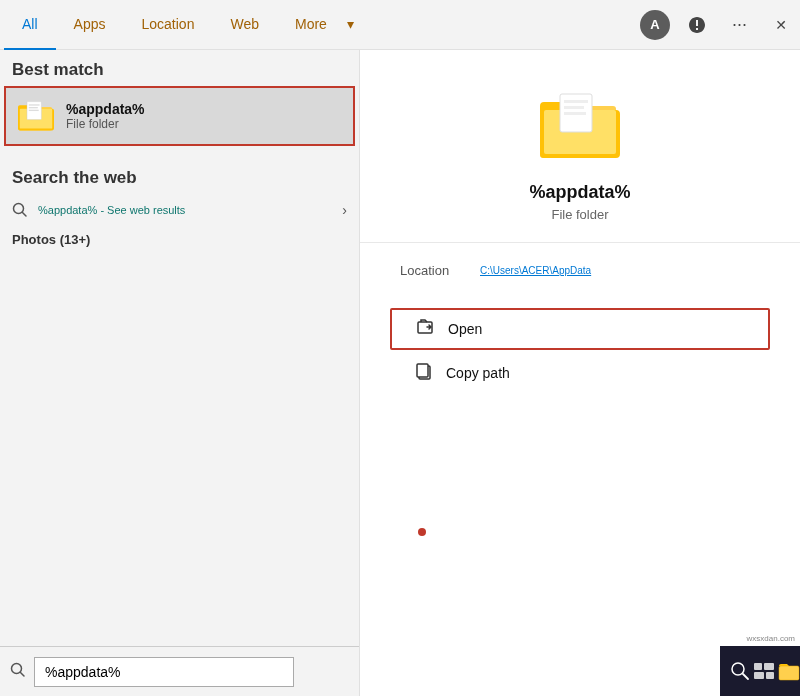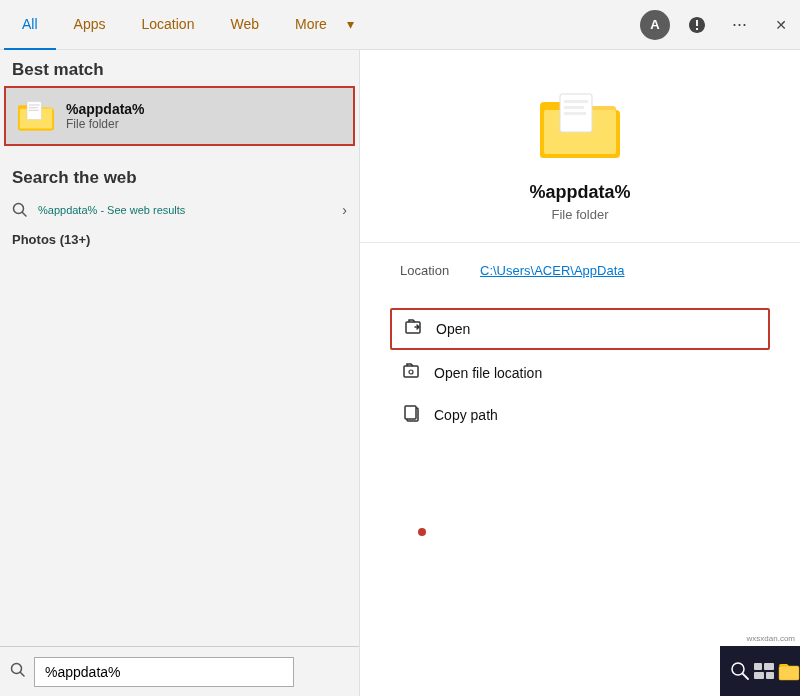--- a/index.html
+++ b/index.html
@@ -261,36 +261,36 @@
     }
 
     .detail-label {
       font-size: 13px;
       color: #555;
       width: 80px;
       flex-shrink: 0;
     }
 
     .detail-value {
-      font-size: 13px;
+      font-size: 10px;
       color: #0078d4;
       text-decoration: underline;
       cursor: pointer;
     }
 
     
     .action-buttons {
       padding: 10px 30px;
     }
 
     .action-btn {
       display: flex;
       align-items: center;
       gap: 12px;
-      padding: 8px 12px;
+      padding: 8px 24px;
       cursor: pointer;
       font-size: 14px;
       color: #111;
       border-radius: 2px;
       margin-bottom: 4px;
     }
 
     .action-btn.highlighted {
       border: 2px solid #c0392b;
     }
@@ -480,30 +480,20 @@
           <span class="action-btn-icon">
             <svg width="18" height="18" viewBox="0 0 18 18" fill="none">
               <rect x="1" y="4" width="14" height="11" rx="1" stroke="#333" stroke-width="1.5"></rect>
               <path d="M4 4 L4 2 L8 2 L10 4" stroke="#333" stroke-width="1.5" fill="none"></path>
               <path d="M10 9 L14 9 M12 7 L14 9 L12 11" stroke="#333" stroke-width="1.5" stroke-linecap="round" stroke-linejoin="round"></path>
             </svg>
           </span>
           <span>Open</span>
         </div>
 
-        <div class="action-btn">
-          <span class="action-btn-icon">
-            <svg width="18" height="18" viewBox="0 0 18 18" fill="none">
-              <rect x="1" y="4" width="14" height="11" rx="1" stroke="#333" stroke-width="1.5"></rect>
-              <path d="M4 4 L4 2 L8 2 L10 4" stroke="#333" stroke-width="1.5" fill="none"></path>
-              <circle cx="8" cy="10" r="2" stroke="#333" stroke-width="1.2"></circle>
-            </svg>
-          </span>
-          <span>Open file location</span>
-        </div>
 
         <div class="action-btn">
           <span class="action-btn-icon">
             <svg width="18" height="18" viewBox="0 0 18 18" fill="none">
               <rect x="4" y="4" width="11" height="13" rx="1" stroke="#333" stroke-width="1.5"></rect>
               <rect x="2" y="2" width="11" height="13" rx="1" fill="white" stroke="#333" stroke-width="1.5"></rect>
             </svg>
           </span>
           <span>Copy path</span>
         </div>

